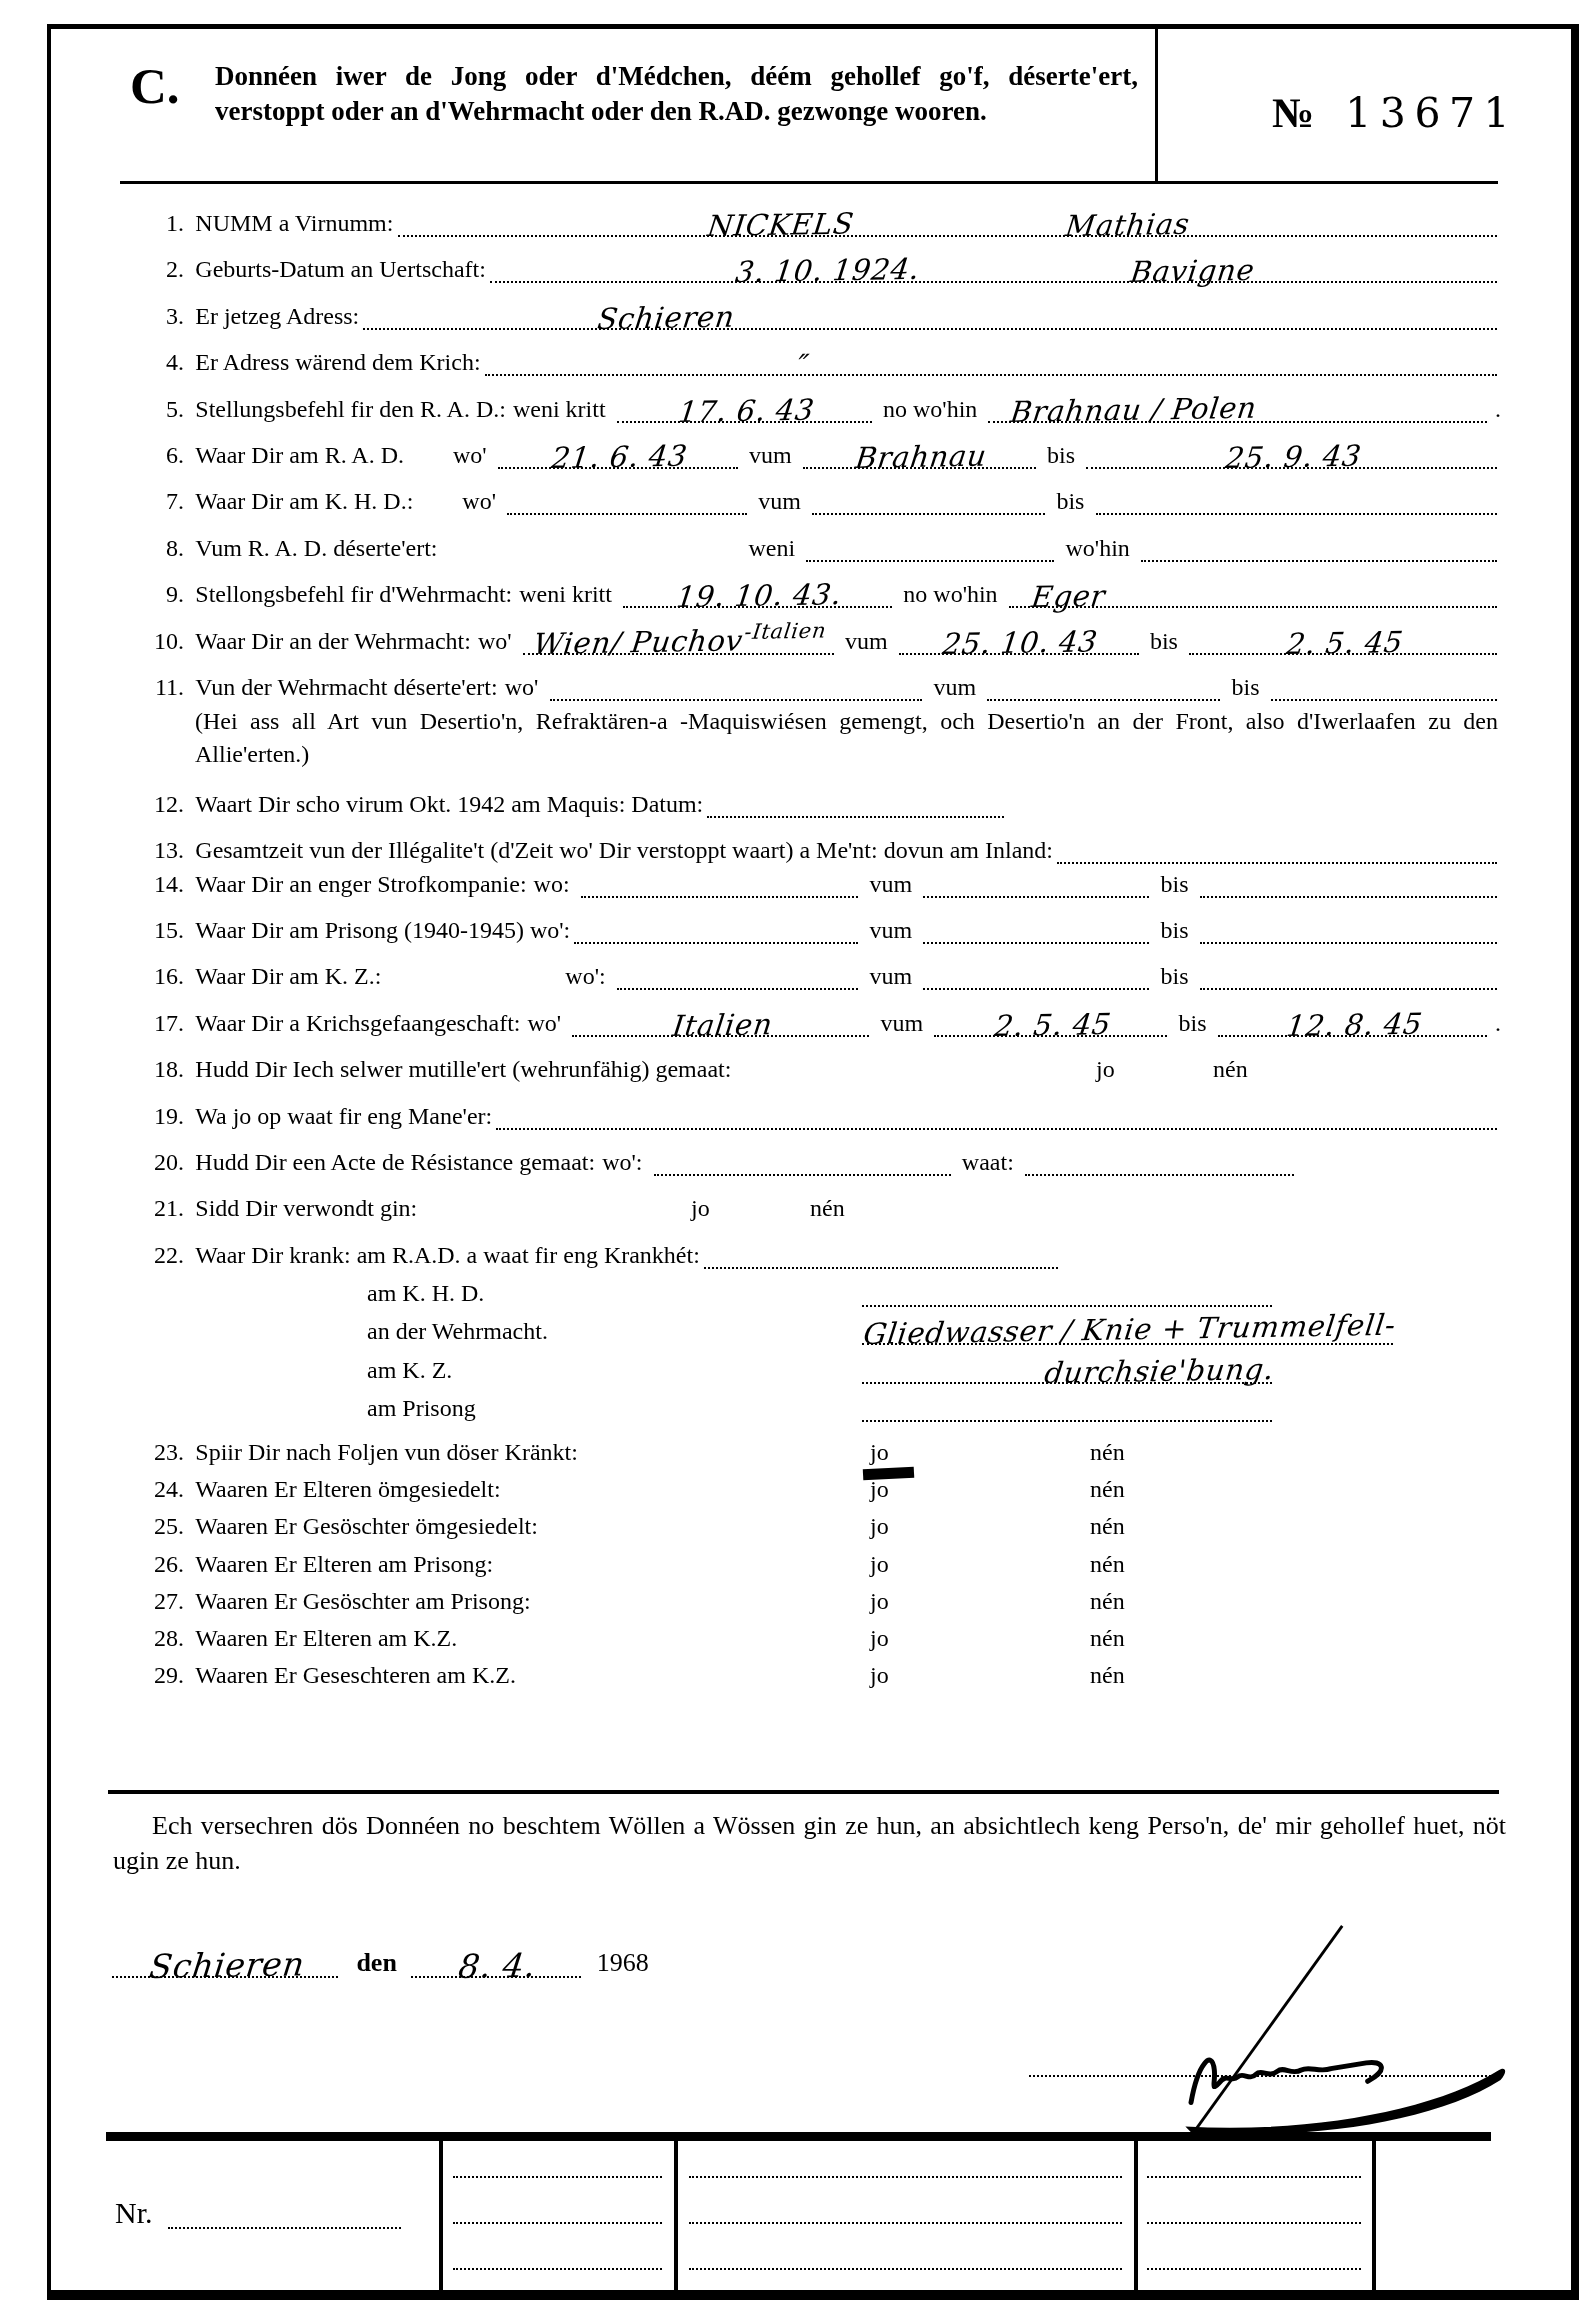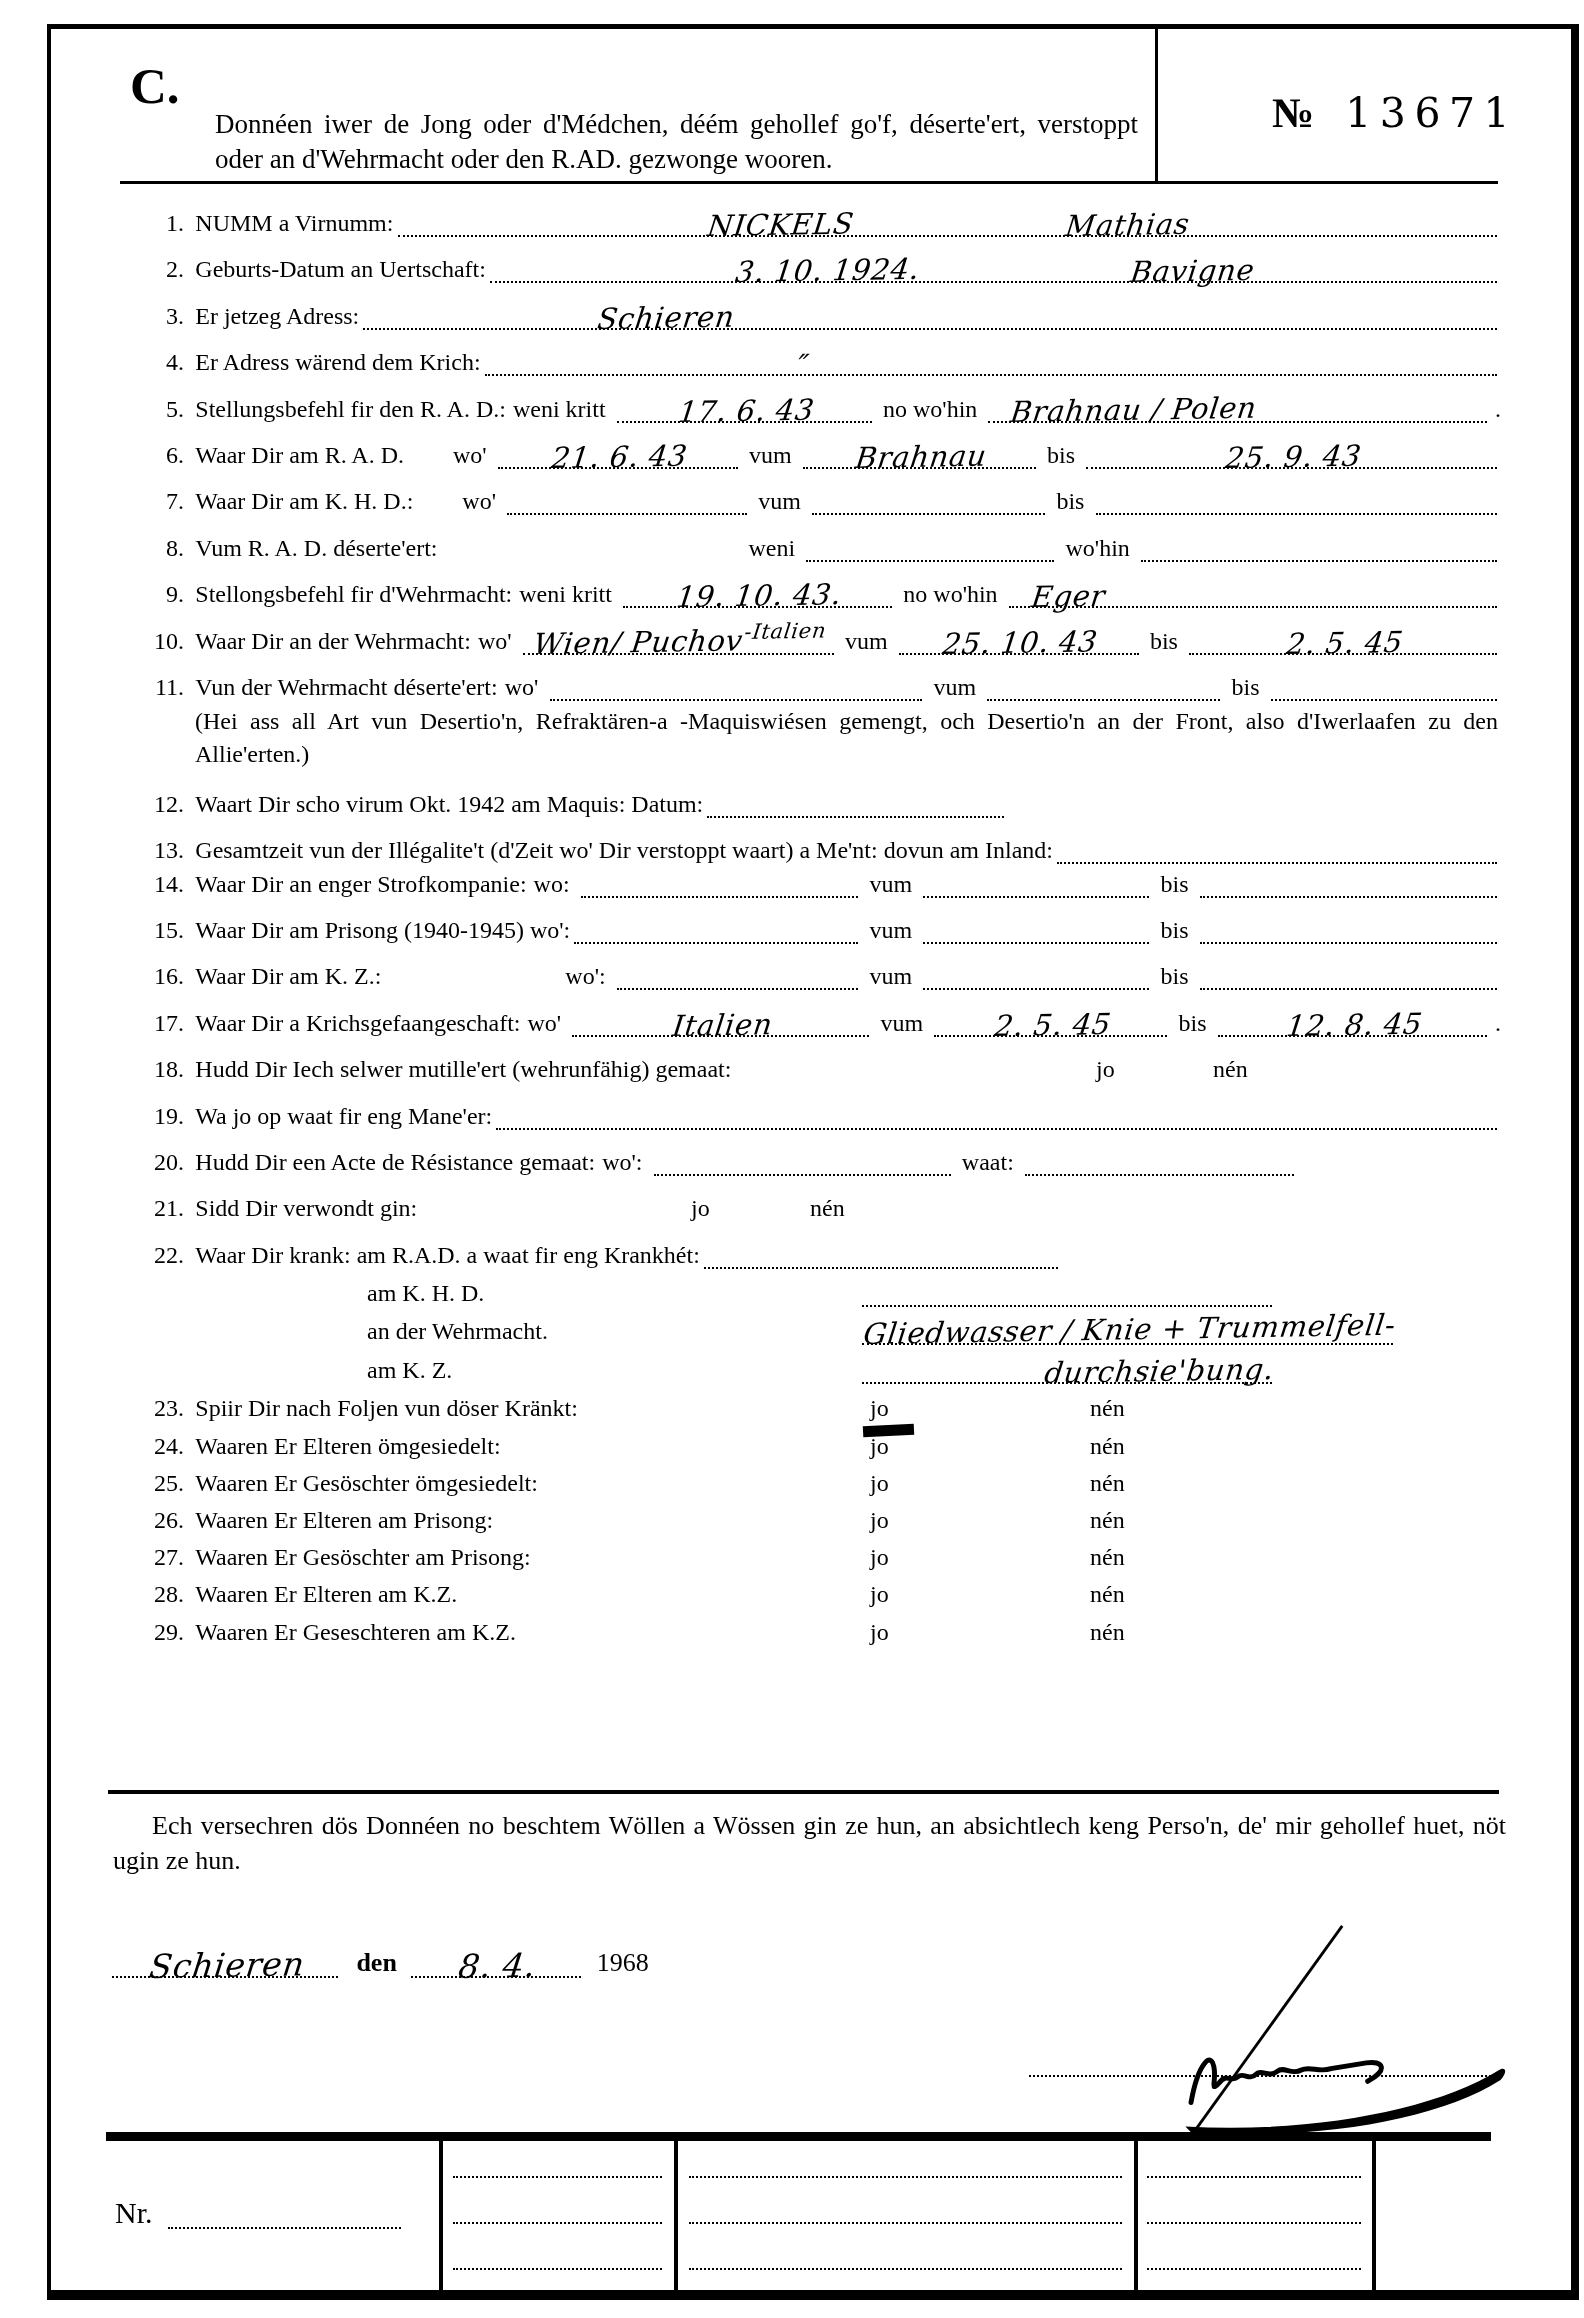--- a/index.html
+++ b/index.html
@@ -9,21 +9,21 @@
   }
   
   .frame{
     position:absolute;left:47px;top:24px;width:1520px;height:2261px;
     border:solid #000;border-width:5px 8.5px 10px 4.2px;
   }
   
   .section-letter{position:absolute;left:130px;top:57px;font-size:51px;font-weight:bold;}
   .header-text{
     position:absolute;left:215px;top:59px;width:923px;
-    font-size:27px;font-weight:normal;line-height:35px;text-align:justify;margin-top:48px;
+    font-size:27px;font-weight:bold;line-height:35px;text-align:justify;
   }
   .header-vdiv{position:absolute;left:1155px;top:29px;width:2.8px;height:153px;background:#000;}
   .header-rule{position:absolute;left:120px;top:181px;width:1378px;height:2.8px;background:#000;}
   .no-box{position:absolute;left:1272px;top:89px;display:flex;align-items:baseline;gap:31px;}
   .no-label{font-size:42px;font-weight:bold;}
   .no-value{font-size:41px;letter-spacing:8.5px;font-family:"DejaVu Serif",serif;}
   
   .content{position:absolute;left:134px;top:209px;width:1367px;}
   .row{display:flex;align-items:flex-end;margin-bottom:18.4px;position:relative;font-size:24px;line-height:28px;}
   .num{flex:0 0 50px;text-align:right;padding-right:11.3px;white-space:nowrap;}
@@ -350,20 +350,25 @@
         <span class="hw">Gliedwasser / Knie + Trummelfell-</span>
       </span>
     </div>
     <div class="subrow">
       <span class="subindent"></span>
       <span class="sublbl">am K. Z.</span>
       <span class="subfill right">
         <span class="hw">durchsie'bung.</span>
       </span>
     </div>
+    <div class="subrow" style="margin-bottom:15.6px;">
+      <span class="subindent"></span>
+      <span class="sublbl">am Prisong</span>
+      <span class="subfill"></span>
+    </div>
 
     <div class="row yn-c tight">
       <span class="num">23.</span>
       <span class="lbl">Spiir Dir nach Foljen vun döser Kränkt:</span>
       <span class="yn jo marked">jo</span>
       <span class="yn nen">nén</span>
     </div>
 
     <div class="row yn-c tight">
       <span class="num">24.</span>

